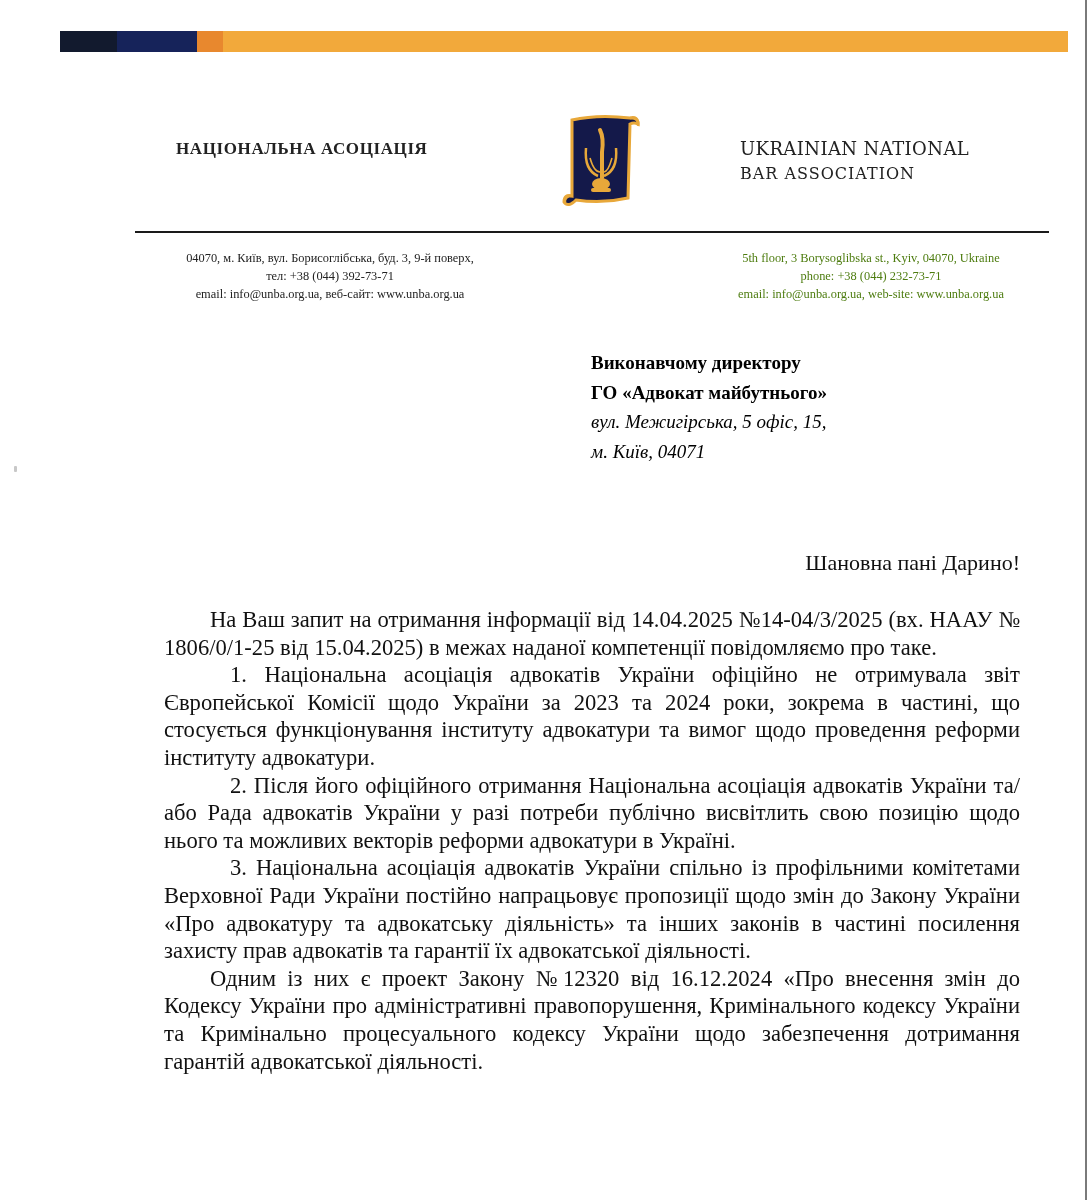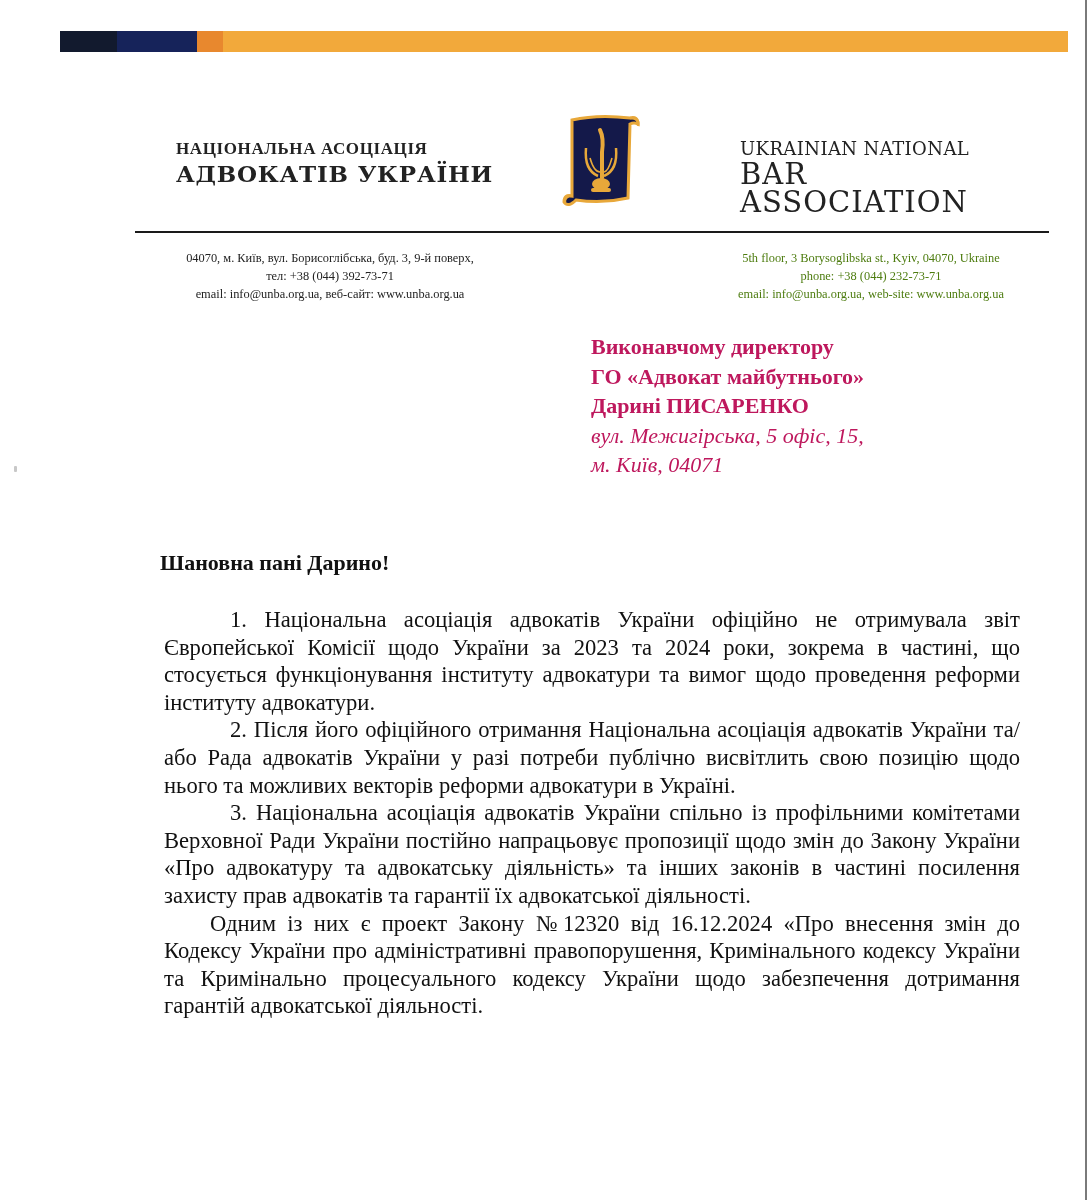--- a/index.html
+++ b/index.html
@@ -16,36 +16,36 @@
   .topbar .seg2 { width: 80px; background: #16235a; }
   .topbar .seg3 { width: 26px; background: #e8882e; }
   .topbar .seg4 { flex: 1; background: #f2a93b; }
 
   
   .org-uk { position: absolute; left: 176px; top: 138px; width: 320px; text-align: left; font-family: "DejaVu Serif", serif; font-weight: bold; color: #222; }
   .org-uk .l1 { font-size: 17px; letter-spacing: 0.6px; line-height: 22px; font-family: Liberation Serif, serif; }
   .org-uk .l2 { font-size: 23px; letter-spacing: 0.8px; line-height: 28px; }
   .org-en { position: absolute; left: 740px; top: 138px; width: 300px; font-family: "DejaVu Serif", serif; font-weight: normal; color: #222; }
   .org-en .l1 { font-size: 18px; letter-spacing: 0.4px; line-height: 22px; }
-  .org-en .l2 { font-size: 29px; letter-spacing: 1px; line-height: 28px; }
+  .org-en .l2 { font-size: 16px; letter-spacing: 1px; line-height: 28px; }
 
   .logo { position: absolute; left: 558px; top: 112px; width: 86px; height: 102px; }
 
   .divider { position: absolute; left: 135px; top: 231px; width: 914px; height: 2px; background: #1a1a1a; }
 
   .addr-uk { position: absolute; left: 140px; top: 249px; width: 380px; text-align: center; font-size: 12.4px; line-height: 18px; color: #222; }
   .addr-en { position: absolute; left: 690px; top: 249px; width: 362px; text-align: center; font-size: 12.4px; line-height: 18px; color: #4d7c0f; }
 
   
-  .recipient { position: absolute; left: 591px; top: 332px; width: 420px; font-size: 22px; line-height: 29.5px; color: #be185d; }
+  .recipient { position: absolute; left: 591px; top: 348px; width: 420px; font-size: 19px; line-height: 29.5px; color: #000000; }
   .recipient .b { font-weight: bold; }
   .recipient .i { font-style: italic; }
 
   
-  .salutation { position: absolute; left: 160px; top: 550px; width: 860px; text-align: left; font-size: 22px; font-weight: bold; color: #111; }
+  .salutation { position: absolute; left: 160px; top: 550px; width: 860px; text-align: right; font-size: 22px; font-weight: normal; color: #111; }
 
   
   .body-text { position: absolute; left: 164px; top: 606px; width: 856px; font-size: 22.6px; line-height: 27.6px; color: #111; }
   .body-text p { margin: 0; text-align: justify; text-indent: 46px; }
   .body-text p.num { text-indent: 66px; }
   .body-text p.first { text-indent: 46px; }
   .body-text p.last-para { text-indent: 46px; }
 
   .stray-mark { position: absolute; left: 14px; top: 466px; width: 3px; height: 6px; background: #c8c8c8; border-radius: 1px; }
 </style>
@@ -57,21 +57,20 @@
 
 <div class="topbar">
   <div class="seg1"></div>
   <div class="seg2"></div>
   <div class="seg3"></div>
   <div class="seg4"></div>
 </div>
 
 <div class="org-uk">
   <div class="l1">НАЦІОНАЛЬНА АСОЦІАЦІЯ</div>
-  <div class="l2">АДВОКАТІВ УКРАЇНИ</div>
 </div>
 
 <div class="logo">
   <svg width="86" height="102" viewBox="0 0 86 102">
 
     <path d="M14 8 Q40 2 72 6 Q80 4 80 12 Q76 10 72 12 L70 86 Q44 92 18 88 Q10 96 6 90 Q6 82 14 84 Z" fill="#14194a" stroke="#e8a83a" stroke-width="3"></path>
     <path d="M72 6 Q82 6 80 14" fill="none" stroke="#e8a83a" stroke-width="2.5"></path>
     <path d="M14 84 Q6 84 7 91" fill="none" stroke="#e8a83a" stroke-width="2.5"></path>
 
     <path d="M42 18 Q46 26 44 40 L44 66" fill="none" stroke="#e8a83a" stroke-width="4" stroke-linecap="round"></path>
@@ -100,25 +99,25 @@
 
 <div class="addr-en">
   <div>5th floor, 3 Borysoglibska st., Kyiv, 04070, Ukraine</div>
   <div>phone: +38 (044) 232-73-71</div>
   <div>email: info@unba.org.ua, web-site: www.unba.org.ua</div>
 </div>
 
 <div class="recipient">
   <div class="b">Виконавчому директору</div>
   <div class="b">ГО «Адвокат майбутнього»</div>
-  <div class="b">Дарині ПИСАРЕНКО</div>
   <div class="i">вул. Межигірська, 5 офіс, 15,</div>
   <div class="i">м. Київ, 04071</div>
 </div>
 
 <div class="salutation">Шановна пані Дарино!</div>
 
 <div class="body-text">
+  <p class="first">На Ваш запит на отримання інформації від 14.04.2025 №14-04/3/2025 (вх. НААУ № 1806/0/1-25 від 15.04.2025) в межах наданої компетенції повідомляємо про таке.</p>
   <p class="num">1. Національна асоціація адвокатів України офіційно не отримувала звіт Європейської Комісії щодо України за 2023 та 2024 роки, зокрема в частині, що стосується функціонування інституту адвокатури та вимог щодо проведення реформи інституту адвокатури.</p>
   <p class="num">2. Після його офіційного отримання Національна асоціація адвокатів України та/або Рада адвокатів України у разі потреби публічно висвітлить свою позицію щодо нього та можливих векторів реформи адвокатури в Україні.</p>
   <p class="num">3. Національна асоціація адвокатів України спільно із профільними комітетами Верховної Ради України постійно напрацьовує пропозиції щодо змін до Закону України «Про адвокатуру та адвокатську діяльність» та інших законів в частині посилення захисту прав адвокатів та гарантії їх адвокатської діяльності.</p>
   <p class="last-para">Одним із них є проект Закону №12320 від 16.12.2024 «Про внесення змін до Кодексу України про адміністративні правопорушення, Кримінального кодексу України та Кримінально процесуального кодексу України щодо забезпечення дотримання гарантій адвокатської діяльності.</p>
 </div>
 
 </body></html>

